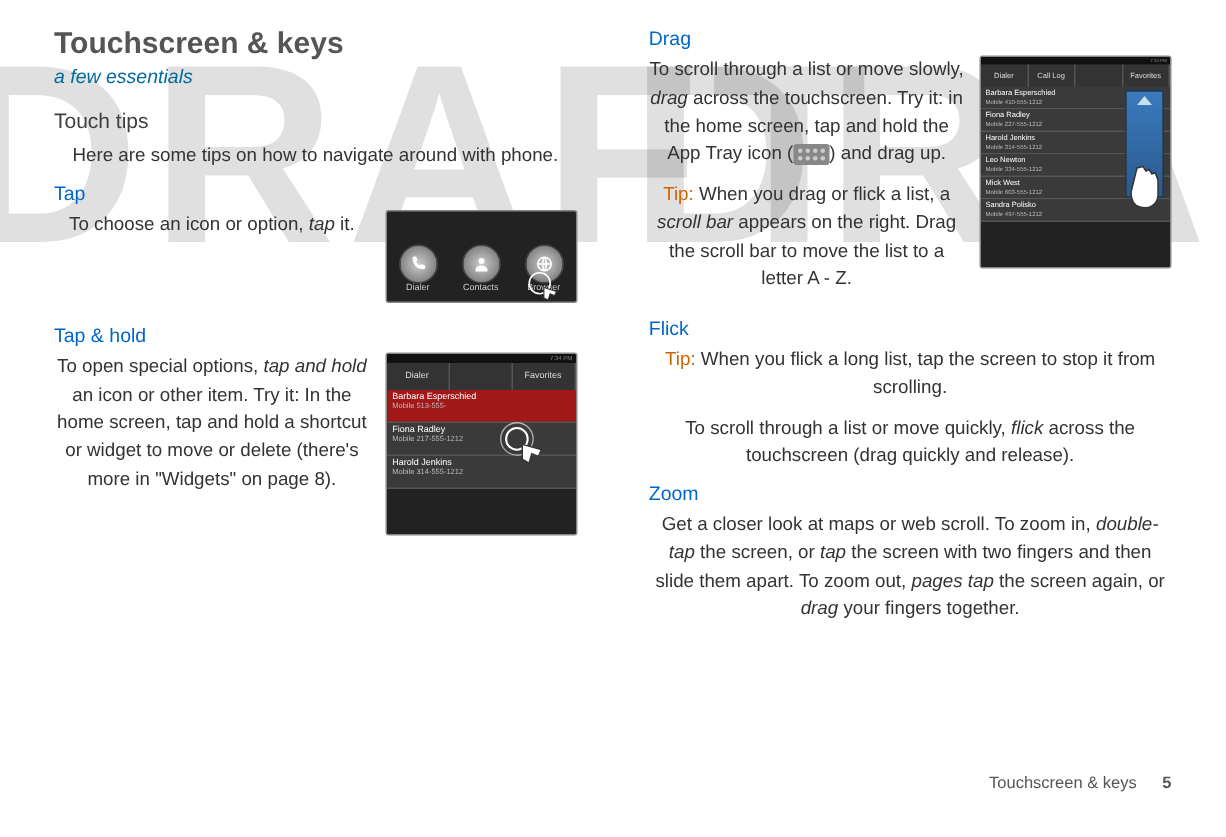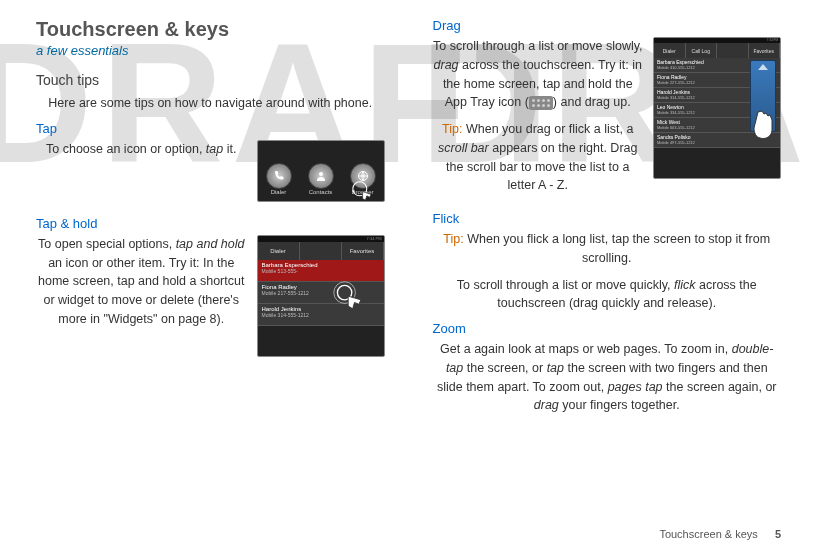--- a/index.html
+++ b/index.html
@@ -103,21 +103,21 @@
     .fig-drag .scroll:before { top:3px; border-bottom:6px solid #cde; }
     .fig-drag .scroll:after { bottom:3px; border-top:6px solid #cde; }
     .fig-drag .hand { position:absolute; right:-6px; top:68px; width:40px; height:40px; }
     .apptray-icon {
       display:inline-block; width:24px; height:14px; background:#888;
       border-radius:2px; vertical-align:middle; position:relative;
     }
     .apptray-icon:before { content:""; position:absolute; left:3px; top:3px; width:3px;height:3px; background:#ccc; border-radius:50%; box-shadow: 5px 0 #ccc, 10px 0 #ccc, 15px 0 #ccc, 0 5px #ccc, 5px 5px #ccc, 10px 5px #ccc, 15px 5px #ccc;}
     .clearfix::after { content:""; display:table; clear:both; }
     .footer {
-      position:absolute; bottom:18px; right:36px;
+      position:absolute; bottom:30px; right:36px;
       font-size:11px; color:#555;
     }
     .footer .pg { font-weight:bold; margin-left:14px; }
   </style>
 </head>
 <body>
 
 <div class="watermark wm-left">DRAFT</div>
 <div class="watermark wm-right">DRAFT</div>
 
@@ -255,21 +255,21 @@
     <h3 class="blue">Flick</h3>
     <p>
       <span class="tip-label">Tip:</span><span> When you flick a long list, tap the screen to stop it from scrolling.</span>
     </p>
     <p>
       <span>To scroll through a list or move quickly, </span><span class="italic">flick</span><span> across the touchscreen (drag quickly and release).</span>
     </p>
 
     <h3 class="blue">Zoom</h3>
     <p>
-      <span>Get a again look at maps or web pages. To zoom in, </span><span class="italic">double-tap</span><span> the screen, or </span><span class="italic">tap</span><span> the screen with two fingers and then slide them apart. To zoom out, </span><span class="italic">pages tap</span><span> the screen again, or </span><span class="italic">drag</span><span> your fingers together.</span>
+      <span>Get a closer look at maps or web scroll. To zoom in, </span><span class="italic">double-tap</span><span> the screen, or </span><span class="italic">tap</span><span> the screen with two fingers and then slide them apart. To zoom out, </span><span class="italic">pages tap</span><span> the screen again, or </span><span class="italic">drag</span><span> your fingers together.</span>
     </p>
   </div>
 </div>
 
 <div class="footer">
   <span>Touchscreen &amp; keys</span>
   <span class="pg">5</span>
 </div>
 
 </body></html>

